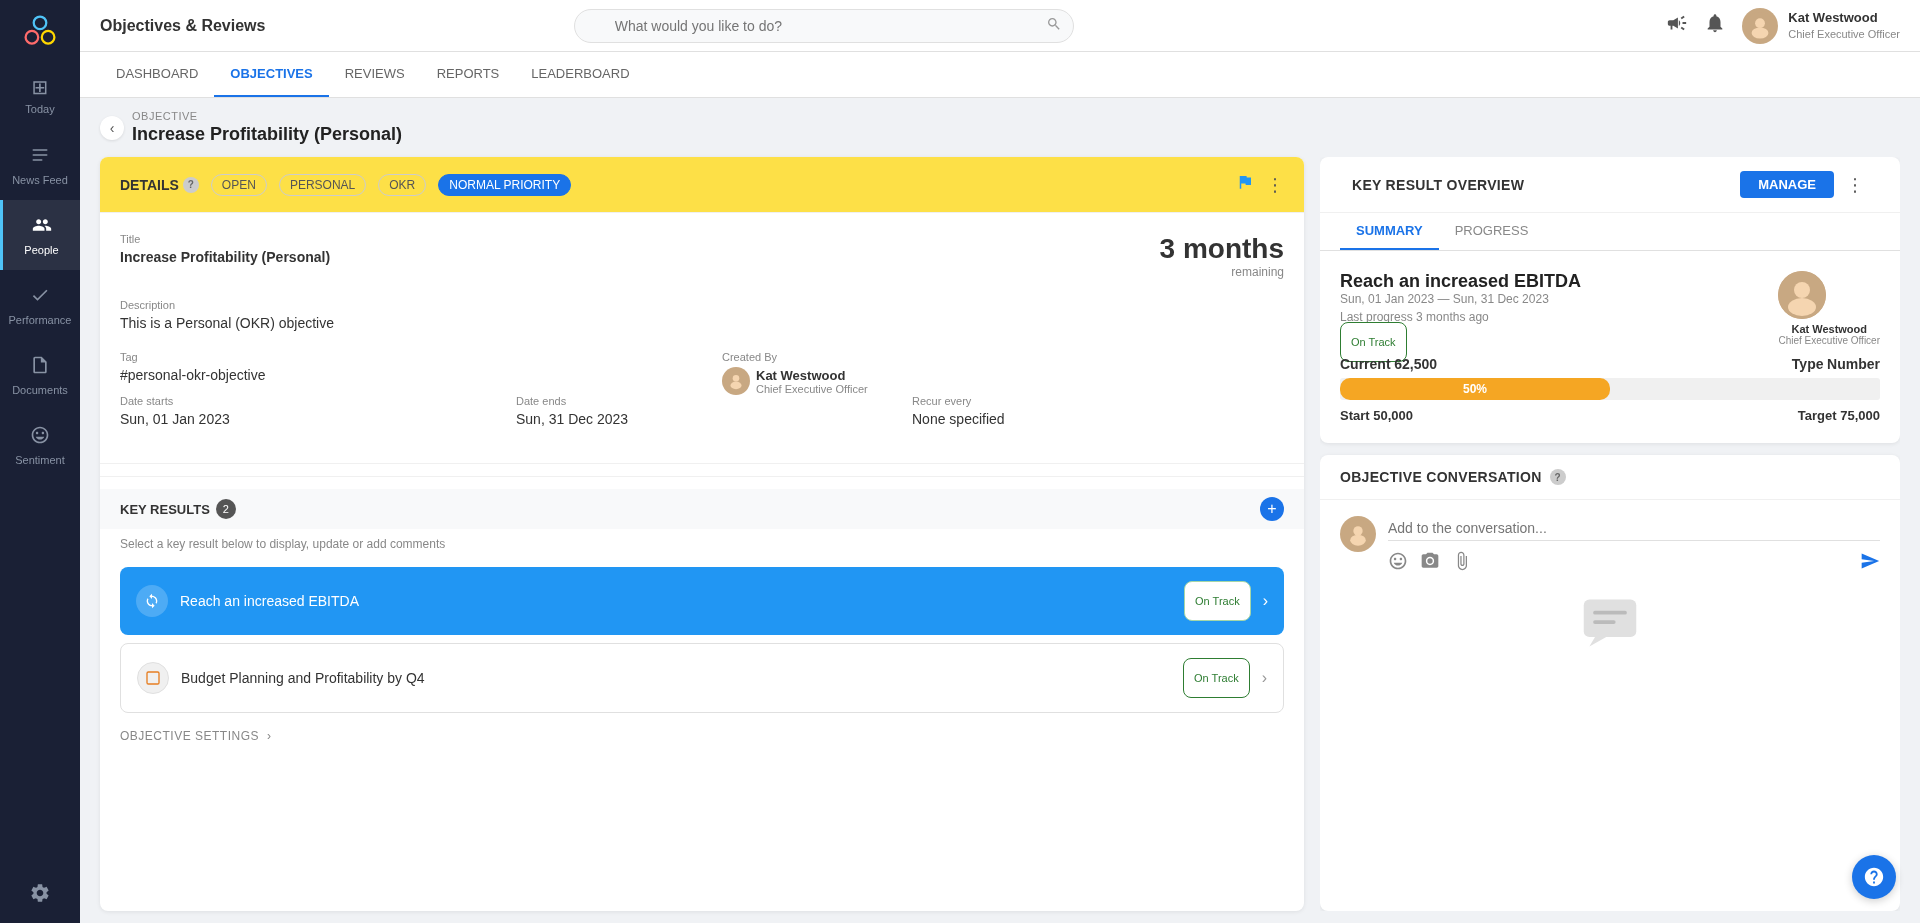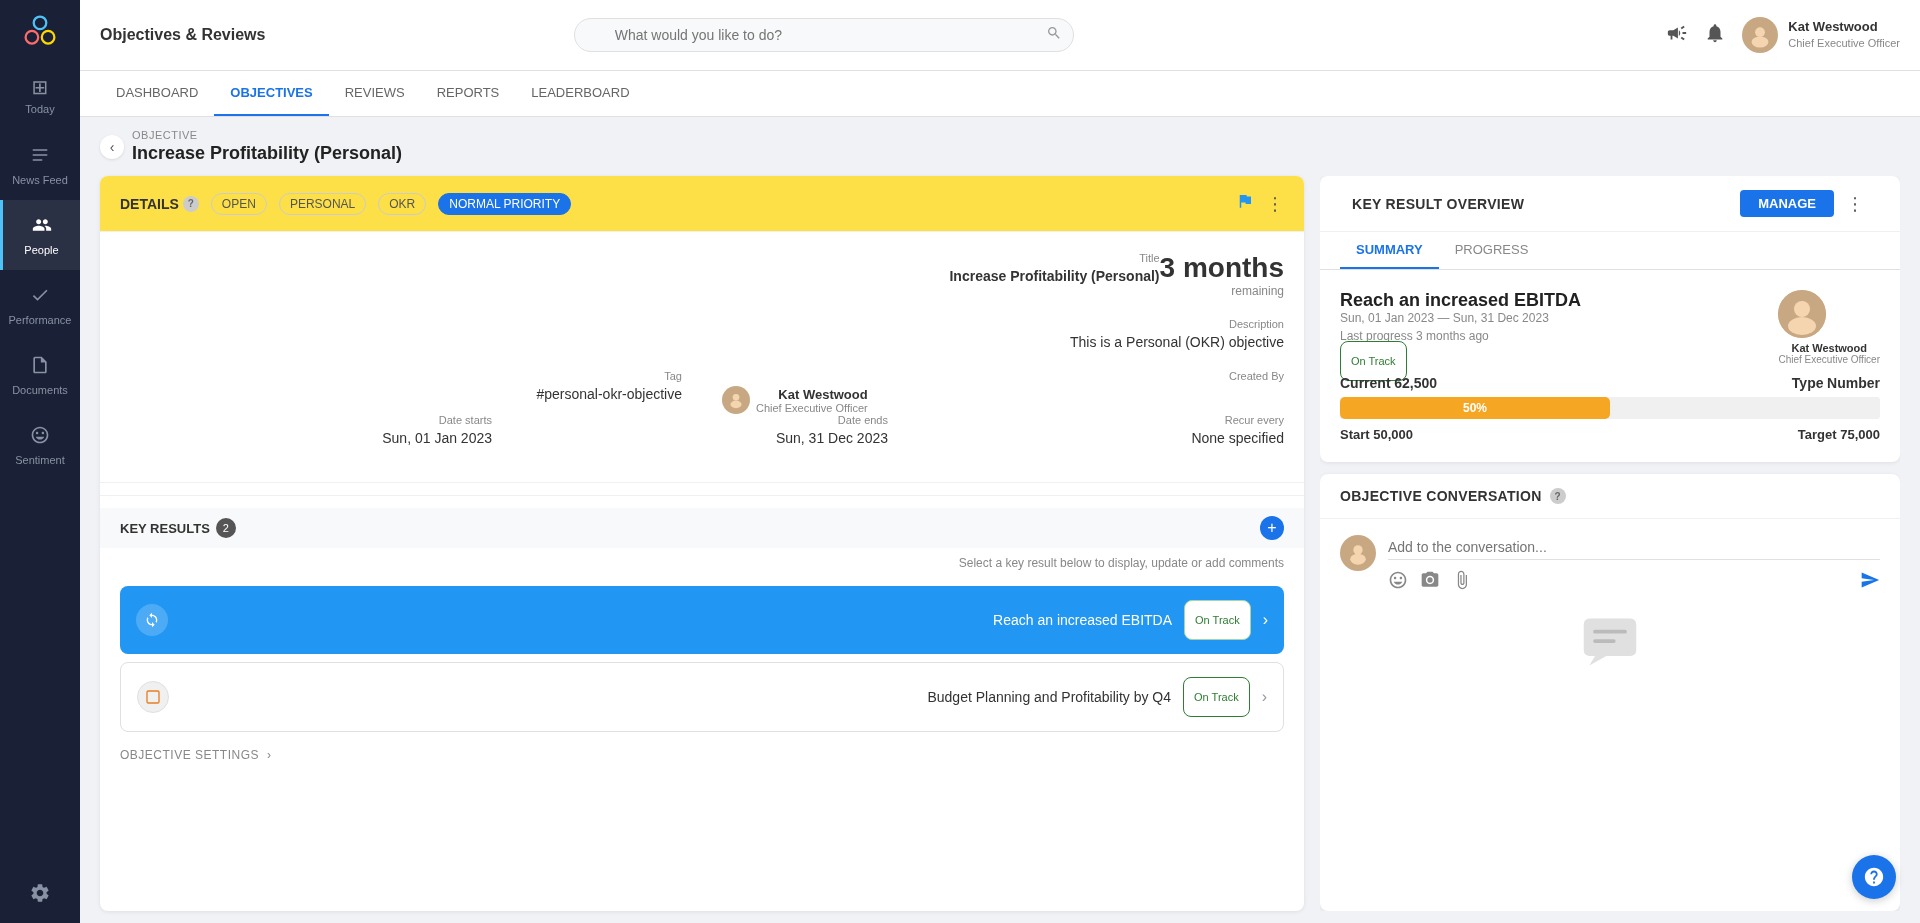--- a/index.html
+++ b/index.html
@@ -60,21 +60,21 @@
     .main {
       flex: 1;
       display: flex;
       flex-direction: column;
       overflow: hidden;
     }
 
     
     .topbar {
       background: #fff;
-      height: 71px;
+      height: 52px;
       display: flex;
       align-items: center;
       padding: 0 20px;
       border-bottom: 1px solid #e0e0e0;
       gap: 24px;
       flex-shrink: 0;
     }
     .topbar-title {
       font-size: 16px;
       font-weight: 600;
@@ -258,21 +258,21 @@
       align-items: center;
     }
 
     
     .left-panel-body { padding: 20px; }
 
     .field-row {
       display: flex;
       margin-bottom: 20px;
     }
-    .field-col { flex: 1; text-align: right; }
+    .field-col { flex: 1; }
     .field-label { font-size: 11px; color: #888; margin-bottom: 4px; text-transform: none; }
     .field-value { font-size: 14px; color: #333; }
     .field-value.bold { font-weight: 600; }
 
     .time-remaining {
       text-align: right;
     }
     .time-big { font-size: 28px; font-weight: 700; color: #333; }
     .time-sub { font-size: 12px; color: #888; }
 
@@ -294,21 +294,20 @@
     .created-by-row { display: flex; align-items: center; gap: 0; }
     .creator-info { display: flex; flex-direction: column; }
     .creator-name { font-size: 13px; font-weight: 600; color: #333; }
     .creator-role { font-size: 11px; color: #888; }
 
     
     .key-results-section {
       margin-top: 0;
       border-top: 1px solid #f0f0f0;
       padding-top: 12px;
-      text-align: right;
     }
     .kr-header {
       display: flex;
       align-items: center;
       padding: 8px 20px;
       background: #f8f9fa;
     }
     .kr-title { font-size: 13px; font-weight: 700; color: #333; }
     .kr-count {
       width: 20px;
@@ -525,21 +524,21 @@
       height: 22px;
       background: #f0f0f0;
       border-radius: 3px;
       overflow: hidden;
       margin-bottom: 8px;
       position: relative;
     }
     .progress-bar-fill {
       height: 100%;
       background: #f5a623;
-      border-radius: 5px;
+      border-radius: 10px;
       display: flex;
       align-items: center;
       justify-content: center;
     }
     .progress-pct { font-size: 12px; font-weight: 600; color: #fff; }
 
     .start-target-row {
       display: flex;
       justify-content: space-between;
     }

